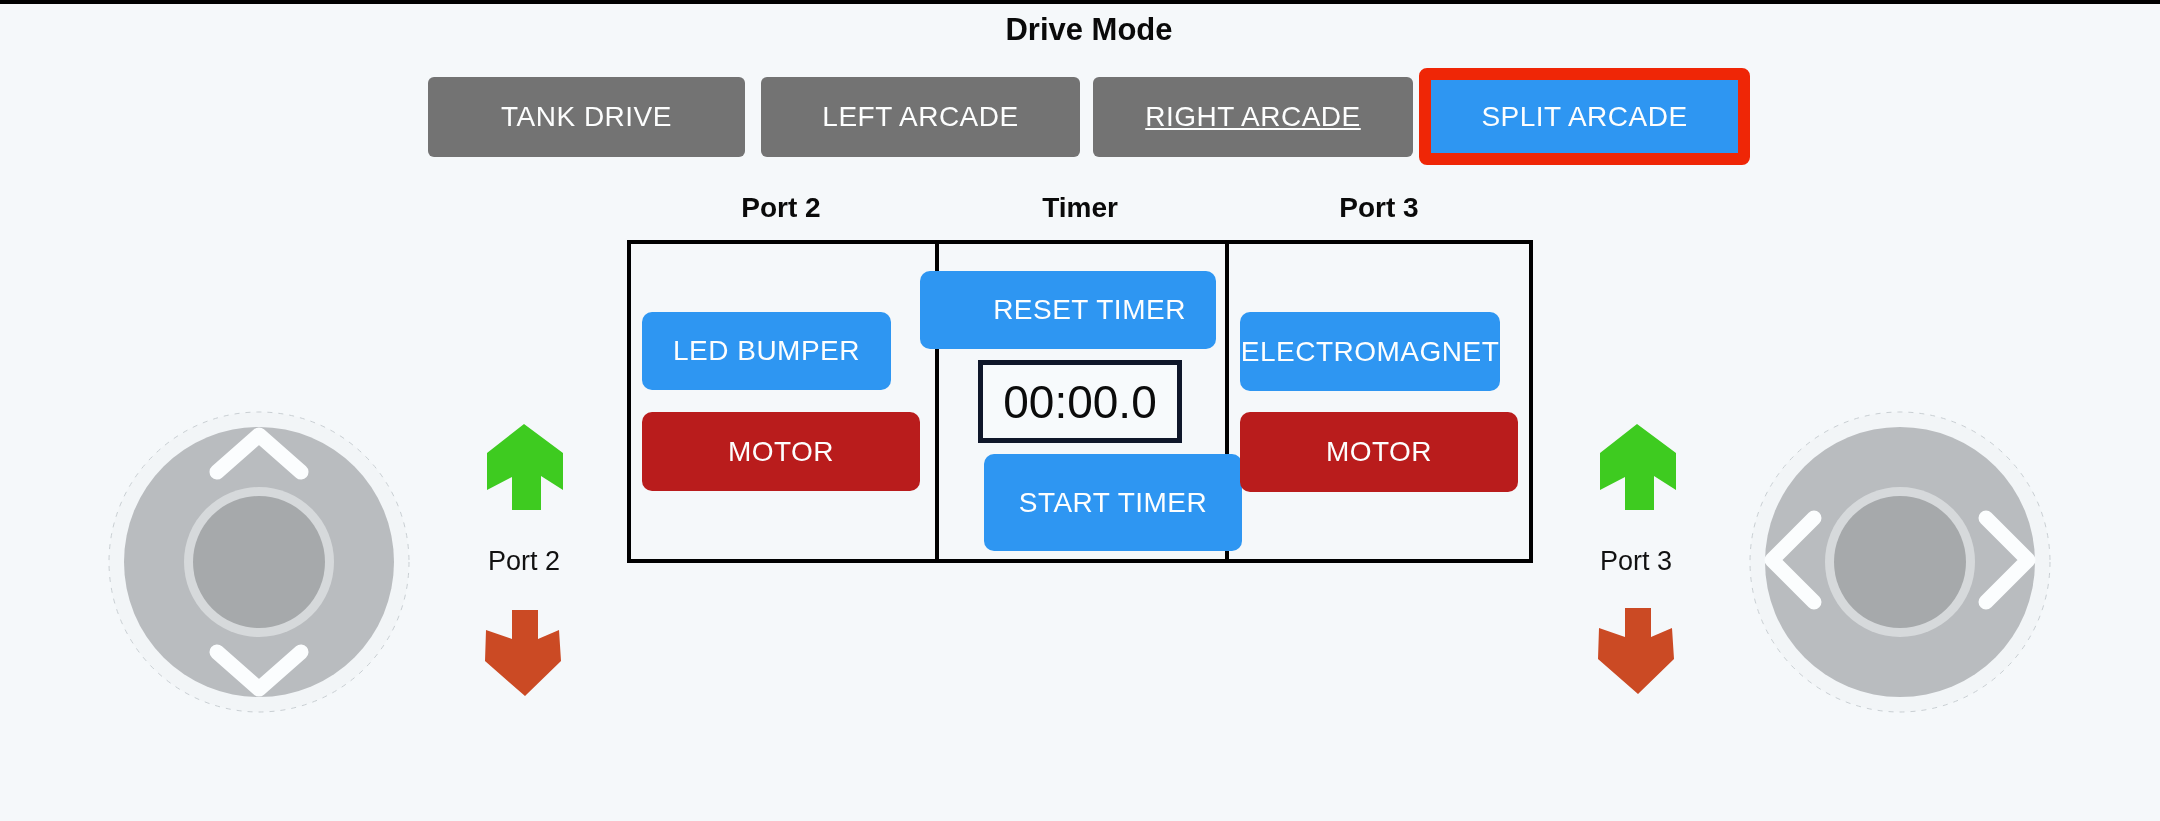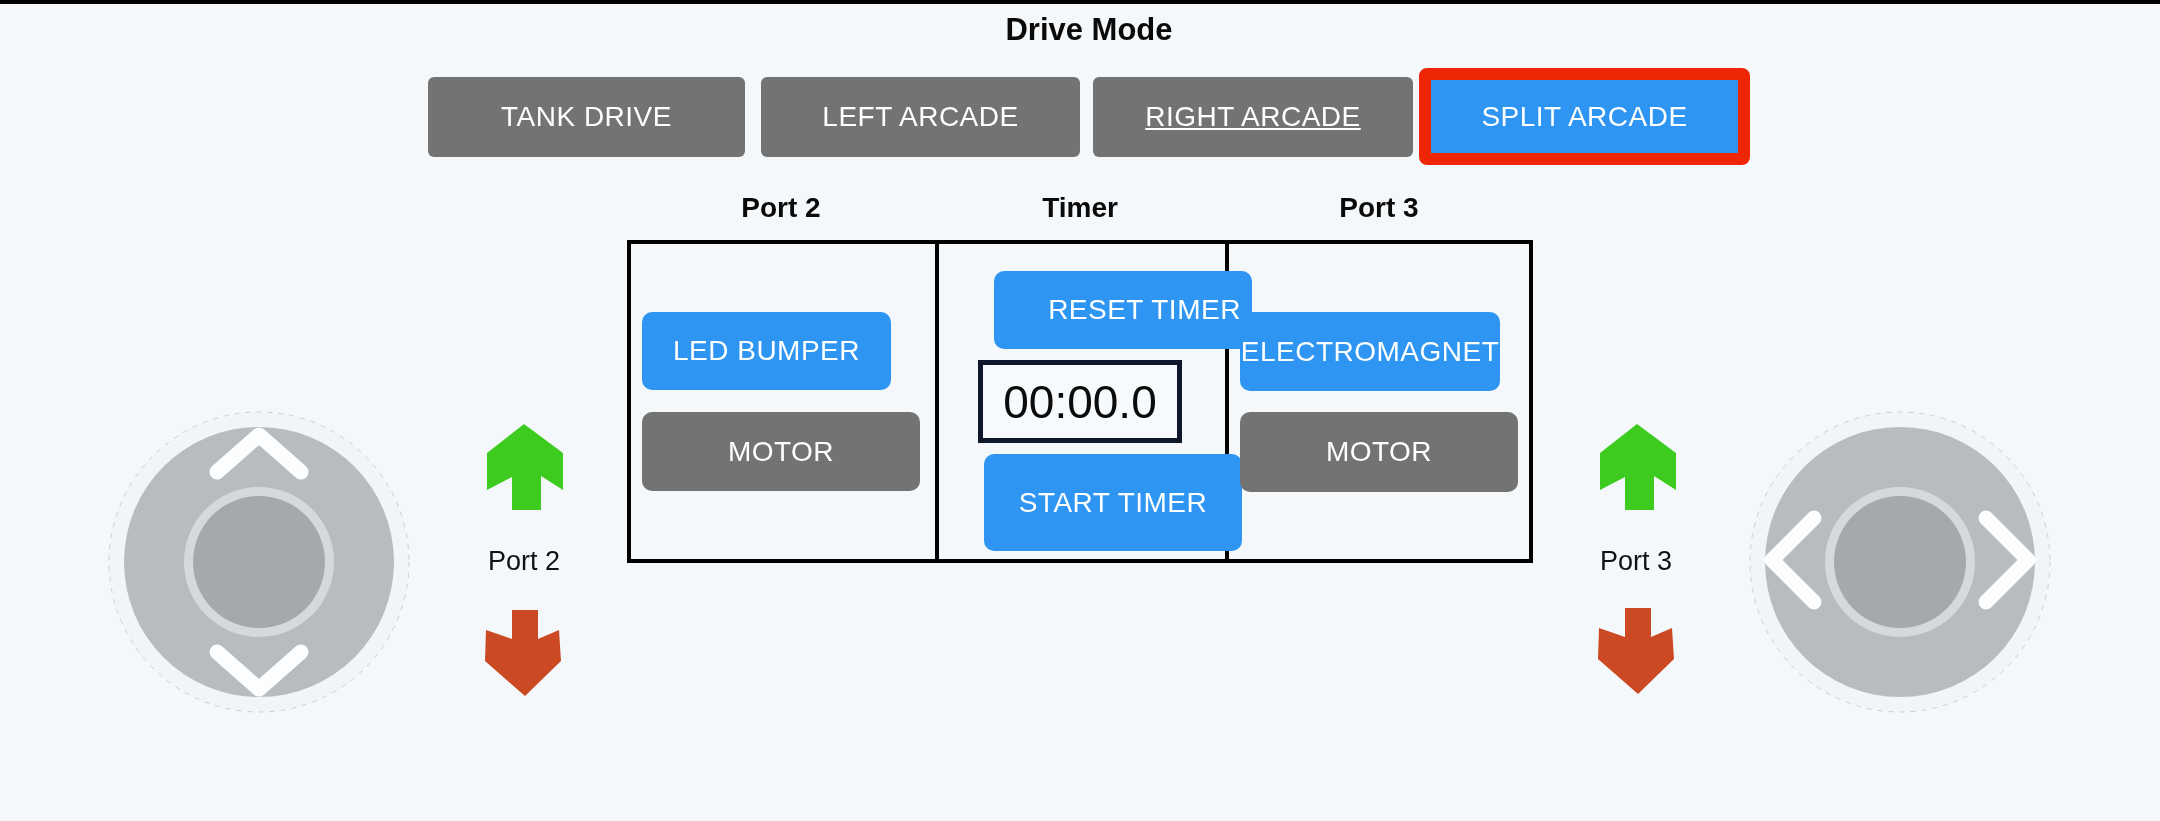--- a/index.html
+++ b/index.html
@@ -49,25 +49,25 @@
   .panel-divider { top: 240px; width: 4px; height: 323px; background: #000; }
   #divider-1 { left: 935px; }
   #divider-2 { left: 1225px; }
 
   .panel-btn {
     border-radius: 10px; color: #fdfefe; font-size: 28px; letter-spacing: 0.5px;
     display: flex; align-items: center; justify-content: center;
     cursor: pointer; user-select: none;
   }
   .blue  { background: #2e96f2; }
-  .lblue { background: #737373; }
+  .lblue { background: #b91c1c; }
 
   #btn-led     { left: 642px;  top: 312px; width: 249px; height: 78px; }
   #btn-motor-l { left: 642px;  top: 412px; width: 278px; height: 79px; }
-  #btn-reset   { left: 994px;  top: 271px; width: 258px; height: 78px; padding-left: 43px; }
+  #btn-reset   { left: 920px;  top: 271px; width: 296px; height: 78px; padding-left: 43px; }
   #timer-display {
     left: 978px; top: 360px; width: 204px; height: 83px;
     background: #f7fafc; border: 5px solid #0f172a;
     display: flex; align-items: center; justify-content: center;
     font-size: 46px; color: #0b0b0b;
   }
   #btn-start   { left: 984px;  top: 454px; width: 258px; height: 97px; }
   #btn-magnet  { left: 1240px; top: 312px; width: 260px; height: 79px; }
   #btn-motor-r { left: 1240px; top: 412px; width: 278px; height: 80px; }
 

